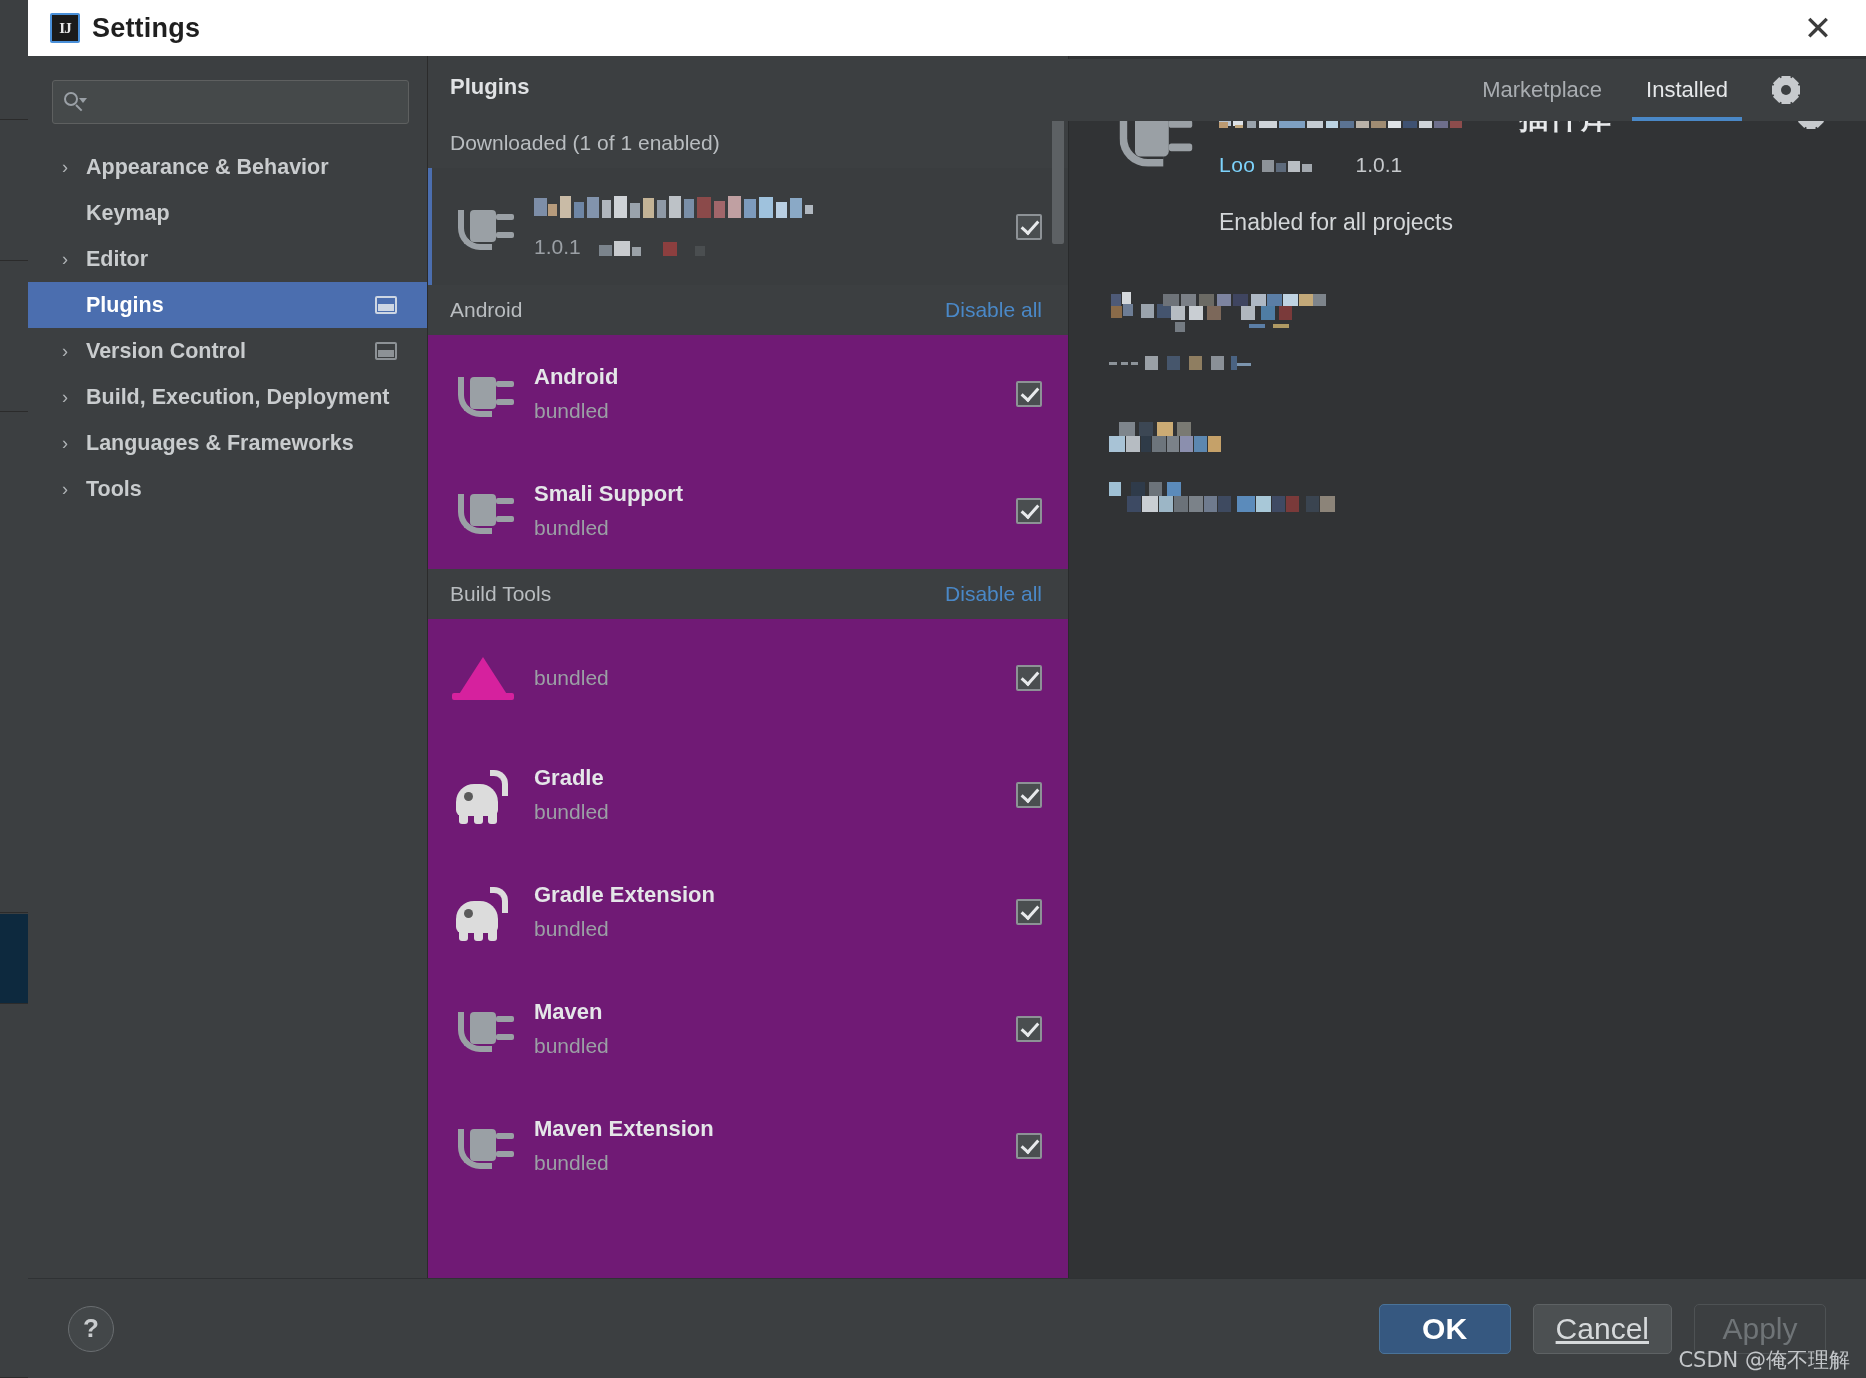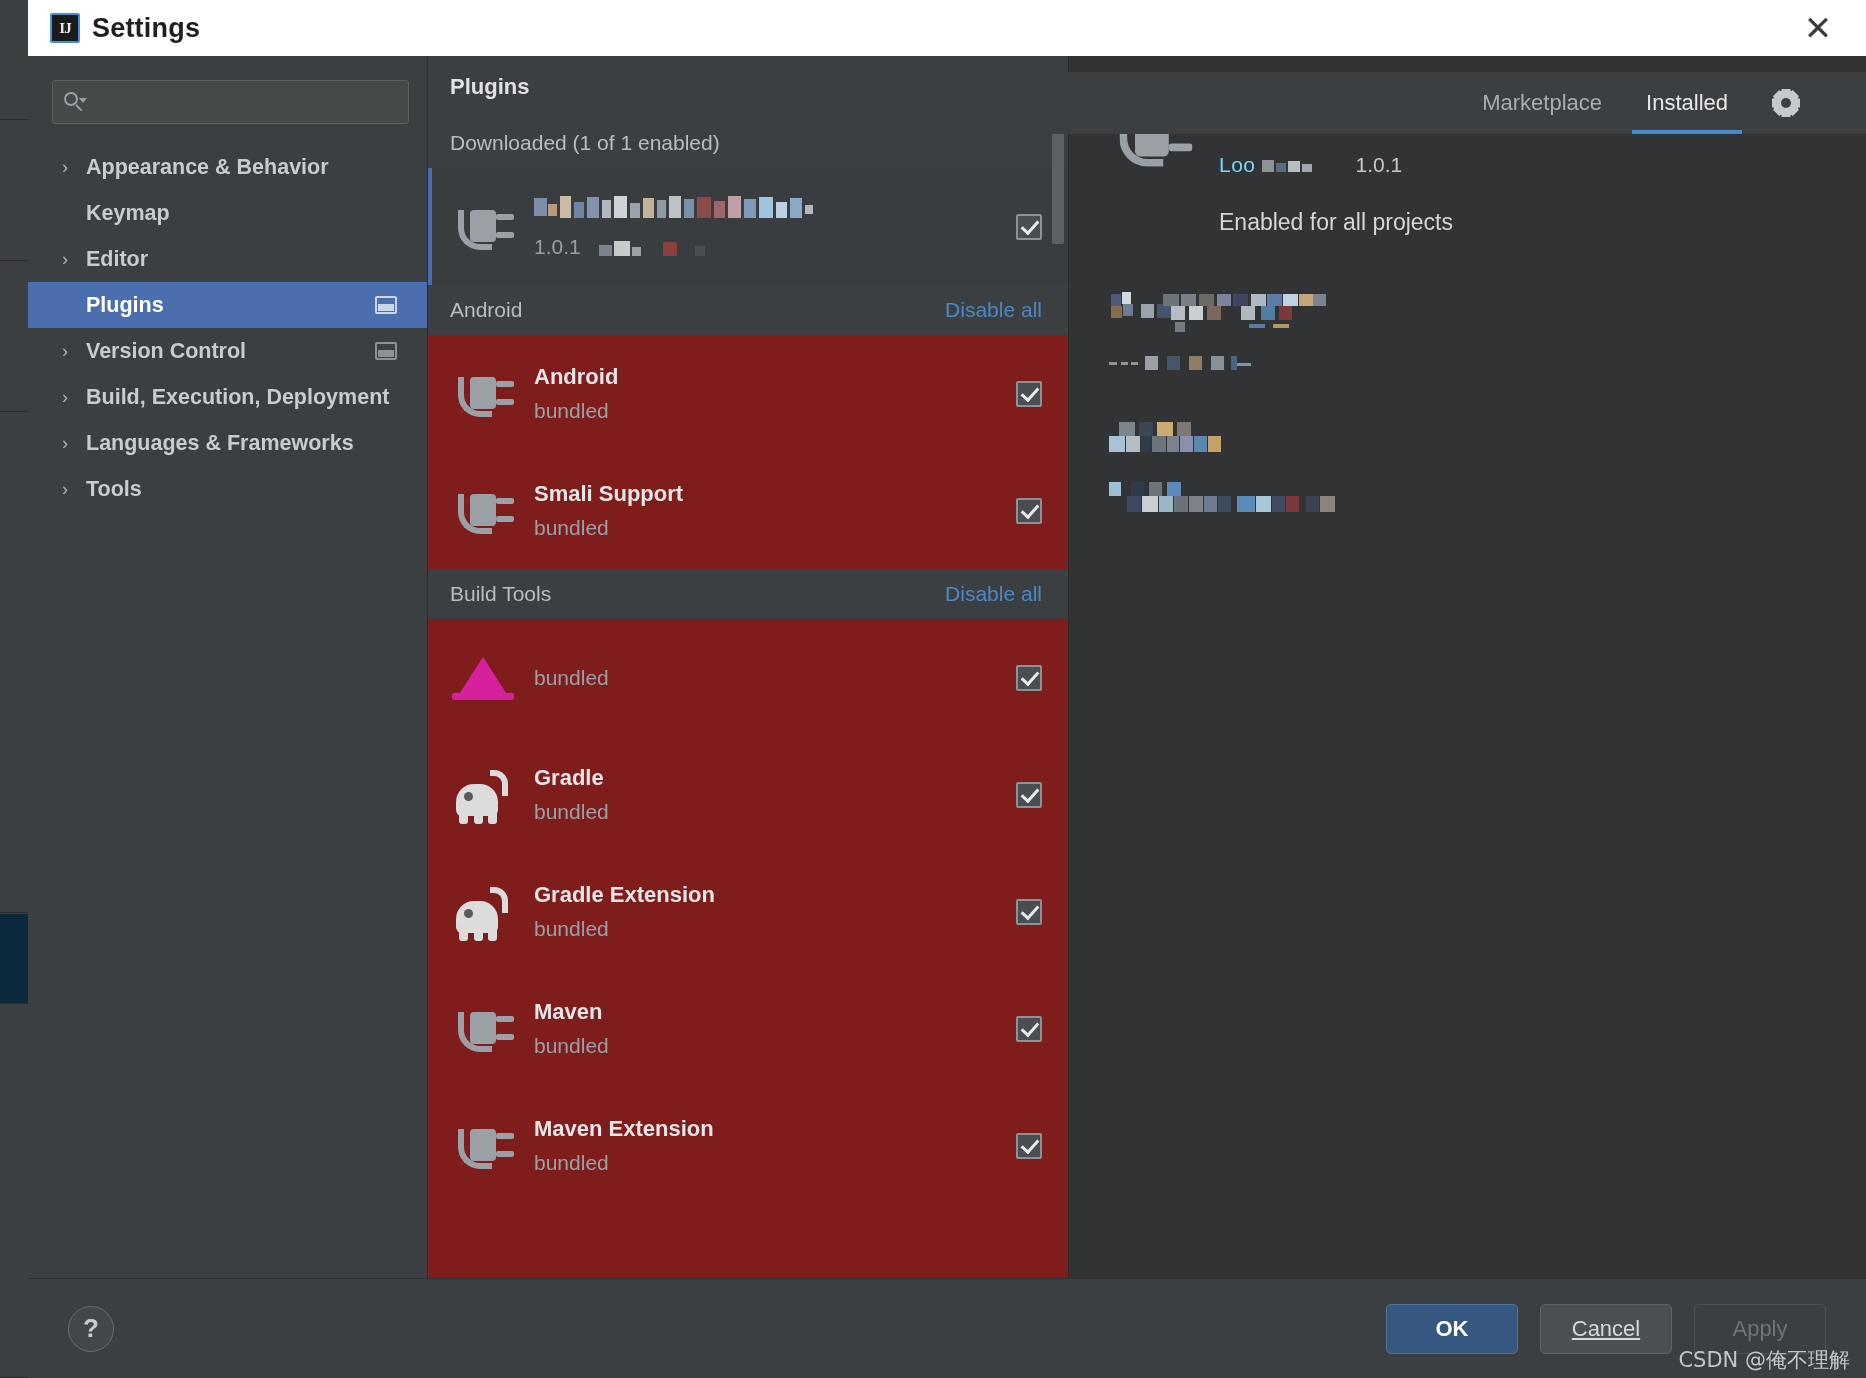--- a/index.html
+++ b/index.html
@@ -103,21 +103,21 @@
   
   #center { width: 640px; flex: none; display: flex; flex-direction: column; background: #3c3f41; }
   #plugins-header {
     height: 62px; flex: none; display: flex; align-items: center;
     padding: 0 0 0 22px; border-bottom: 0; background: #3c3f41;
     position: relative;
   }
   #plugins-title { font-size: 22px; font-weight: 700; color: #e0e2e4; }
 
   #tabs-bar {
-    position: absolute; left: 640px; top: 72px; width: 1198px; height: 62px;
+    position: absolute; left: 640px; top: 59px; width: 1198px; height: 62px;
     display: flex; align-items: center; background: #3c3f41; z-index: 3;
   }
   .tab {
     height: 62px; display: flex; align-items: center; padding: 0 22px;
     font-size: 22px; color: #a9adb1; cursor: pointer; position: relative;
   }
   .tab.active { color: #e6e8ea; }
   .tab.active::after {
     content: ""; position: absolute; left: 8px; right: 8px; bottom: 0;
     height: 4px; background: #4a88c7;
@@ -153,21 +153,21 @@
     position: relative;
   }
   #search-placeholder { margin-left: 14px; font-size: 22px; color: #9ba0a5; }
   #kebab {
     position: absolute; right: 34px; top: 50%; transform: translateY(-50%);
     display: flex; flex-direction: column; gap: 4px; cursor: pointer;
   }
   #kebab span { display: block; width: 5px; height: 5px; background: #b5babd; border-radius: 1px; }
 
   #plugin-list {
-    flex: 1; overflow: hidden; background: #7f1d1d; position: relative;
+    flex: 1; overflow: hidden; background: #701a75; position: relative;
   }
   .section-head {
     height: 50px; background: #3c3f41; display: flex; align-items: center;
     padding: 0 26px 0 22px; justify-content: space-between;
   }
   .section-head .st { font-size: 21px; color: #b9bdc0; }
   .section-head .disable-all { font-size: 21px; color: #4a88c7; cursor: pointer; }
 
   .plugin-row {
     height: 117px; display: flex; align-items: center;
@@ -279,21 +279,21 @@
   #help-btn {
     width: 46px; height: 46px; border-radius: 50%;
     border: 1px solid #6a6e71; background: #434749;
     display: flex; align-items: center; justify-content: center;
     color: #c9ccce; font-size: 26px; cursor: pointer; font-weight: 600;
   }
   #footer-spacer { flex: 1; }
   .fbtn {
     min-width: 132px; height: 50px; margin-left: 22px; border-radius: 5px;
     display: flex; align-items: center; justify-content: center;
-    font-size: 22px; cursor: pointer; padding: 0 22px;
+    font-size: 30px; cursor: pointer; padding: 0 22px;
   }
   .fbtn.primary { background: #365880; border: 1px solid #4a7399; color: #ffffff; font-weight: 700; }
   .fbtn.normal  { background: #4c5052; border: 1px solid #5e6264; color: #d6d9db; text-decoration: underline; }
   .fbtn.disabled{ background: #3c3f41; border: 1px solid #4e5254; color: #6f7477; cursor: default; }
 
   #watermark {
     position: absolute; right: 16px; bottom: 4px;
     font-size: 21px; color: #d2d5d8; opacity: .9;
     font-family: "DejaVu Sans", sans-serif; white-space: nowrap;
   }

